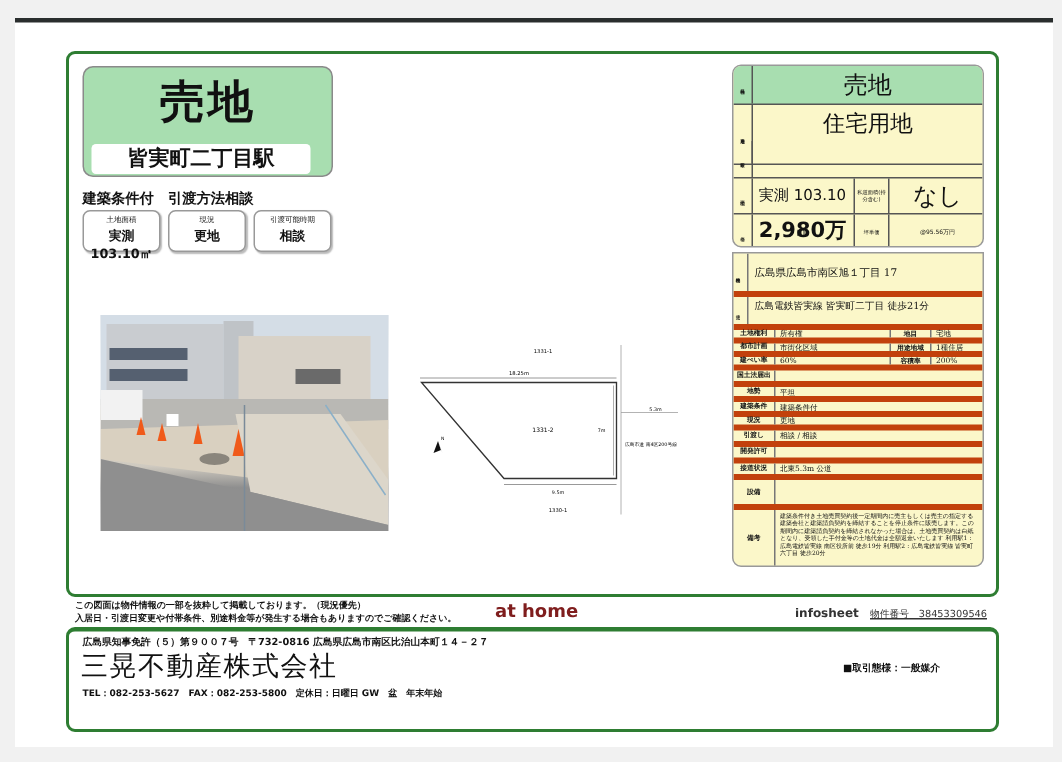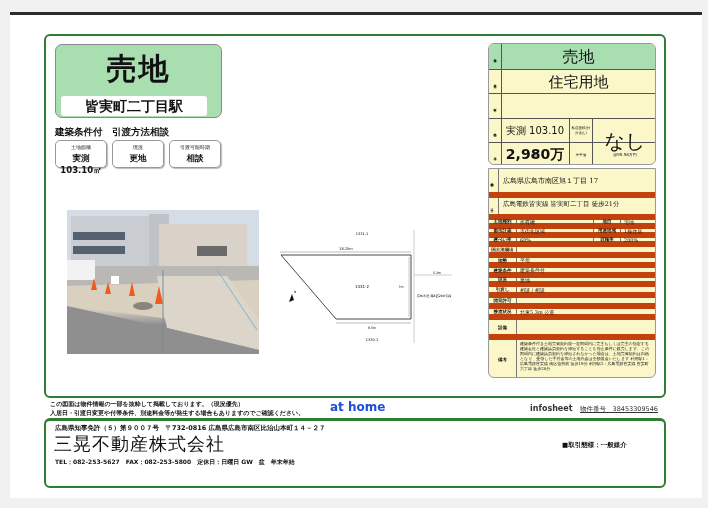--- a/index.html
+++ b/index.html
@@ -13,27 +13,27 @@
   .chip { position: absolute; top: 140px; width: 52px; height: 28px; border: 1px solid #999; border-radius: 5px; background: #fff; box-shadow: 1px 1px 1px #bbb; text-align: center; }
   .chip .lbl { font-size: 5px; line-height: 9px; padding-top: 2px; }
   .chip .val { font-size: 8.5px; line-height: 12px; font-weight: bold; }
   .photo { position: absolute; left: 67px; top: 210px; width: 192px; height: 144px; overflow: hidden; background: linear-gradient(#cfd8e2 0%, #e6ebf0 30%, #dcd8cf 50%, #cfcac0 70%, #8e8e8e 80%, #aaa 100%); }
   .plan { position: absolute; left: 272px; top: 225px; width: 180px; height: 125px; }
   .spec { position: absolute; left: 488px; top: 43px; width: 168px; height: 122px; background: #fbf7c9; border: 1px solid #999; border-radius: 6px; overflow: hidden; }
   .spec-row { position: absolute; left: 0; width: 100%; border-bottom: 1px solid #555; }
   .spec-tag { position: absolute; left: 0; top: 0; width: 13px; height: 100%; border-right: 1px solid #555; font-size: 3px; writing-mode: vertical-rl; text-align: center; line-height: 12px; overflow: hidden; }
   .spec-val { position: absolute; left: 13px; right: 0; top: 0; height: 100%; text-align: center; font-weight: bold; }
   .detail { position: absolute; left: 488px; top: 168px; width: 168px; height: 210px; background: #fbf7c9; border: 1px solid #999; border-radius: 0 0 6px 6px; overflow: hidden; }
-  .drow { position: absolute; left: 0; width: 100%; border-bottom: 6px solid #c2410c; font-size: 5px; }
+  .drow { position: absolute; left: 0; width: 100%; border-bottom: 4px solid #c2410c; font-size: 5px; }
   .dk { position: absolute; left: 0; top: 0; height: 100%; width: 28px; border-right: 1px solid #777; text-align: center; display: flex; align-items: center; justify-content: center; font-size: 4.5px; font-weight: bold; line-height: 5px; }
   .dv { position: absolute; left: 31px; top: 0; height: 100%; display: flex; align-items: center; font-family: "DejaVu Serif", serif; font-size: 5px; }
   .dk2 { position: absolute; left: 104px; top: 0; height: 100%; width: 28px; border-left: 1px solid #777; border-right: 1px solid #777; display: flex; align-items: center; justify-content: center; font-size: 4.5px; font-weight: bold; }
   .dv2 { position: absolute; left: 135px; top: 0; height: 100%; display: flex; align-items: center; font-family: "DejaVu Serif", serif; font-size: 5px; }
   .notice { position: absolute; left: 50px; top: 399px; font-size: 6px; line-height: 9px; font-weight: bold; }
-  .athome { position: absolute; left: 330px; top: 400px; font-size: 12px; font-weight: bold; color: #1d4ed8; }
+  .athome { position: absolute; left: 330px; top: 400px; font-size: 12px; font-weight: bold; color: #7f1d1d; }
   .infosheet { position: absolute; left: 530px; top: 404px; font-size: 8px; font-weight: bold; color: #333; }
   .propno { position: absolute; left: 580px; top: 405px; font-size: 6.5px; text-decoration: underline; color: #333; }
   .footer { position: absolute; left: 44px; top: 418px; width: 622px; height: 70px; border: 2px solid #2e7d32; border-top-width: 3px; border-radius: 6px; }
   .lic { position: absolute; left: 55px; top: 424px; font-size: 6.5px; font-weight: bold; }
   .company { position: absolute; left: 54px; top: 432px; font-size: 18px; letter-spacing: 1px; }
   .contact { position: absolute; left: 55px; top: 458px; font-size: 6px; font-weight: bold; }
   .trade { position: absolute; left: 562px; top: 441px; font-size: 6.5px; font-weight: bold; }
 </style>
 </head>
 <body>
@@ -107,32 +107,32 @@
       <text x="22" y="68" font-size="3" font-family="DejaVu Sans, sans-serif">N</text>
     </g>
   </svg>
 </div>
 
 <div class="spec">
   <div class="spec-row" style="top:0;height:26px;background:#a8deb0">
     <div class="spec-tag">物件種目</div>
     <div class="spec-val" style="font-size:16px;line-height:26px;font-weight:normal">売地</div>
   </div>
-  <div class="spec-row" style="top:26px;height:24px">
+  <div class="spec-row" style="top:26px;height:40px">
     <div class="spec-tag">最適用途</div>
     <div class="spec-val" style="font-size:15px;line-height:24px;font-weight:normal">住宅用地</div>
   </div>
   <div class="spec-row" style="top:50px;height:25px">
     <div class="spec-tag">最寄駅</div>
   </div>
   <div class="spec-row" style="top:75px;height:24px">
     <div class="spec-tag">土地面積</div>
     <div style="position:absolute;left:14px;top:0;width:64px;height:100%;font-size:10px;line-height:24px;text-align:center">実測 103.10㎡</div>
     <div style="position:absolute;left:80px;top:0;width:24px;height:100%;border-left:1px solid #555;border-right:1px solid #555;font-size:3.5px;line-height:5px;display:flex;align-items:center;justify-content:center;text-align:center">私道面積(持分含む)</div>
-    <div style="position:absolute;left:106px;right:0;top:10px;height:100%;font-size:20px;line-height:24px;text-align:center">なし</div>
+    <div style="position:absolute;left:106px;right:0;top:0;height:100%;font-size:16px;line-height:24px;text-align:center">なし</div>
   </div>
   <div class="spec-row" style="top:99px;height:23px;border-bottom:none">
     <div class="spec-tag">価格</div>
     <div style="position:absolute;left:14px;top:0;width:64px;height:100%;font-size:14px;font-weight:bold;line-height:23px;text-align:center">2,980万円</div>
     <div style="position:absolute;left:80px;top:0;width:24px;height:100%;border-left:1px solid #555;border-right:1px solid #555;font-size:3.5px;display:flex;align-items:center;justify-content:center">坪単価</div>
     <div style="position:absolute;left:106px;right:0;top:0;height:100%;font-size:4px;line-height:23px;text-align:center">@95.56万円</div>
   </div>
 </div>
 
 <div class="detail">

